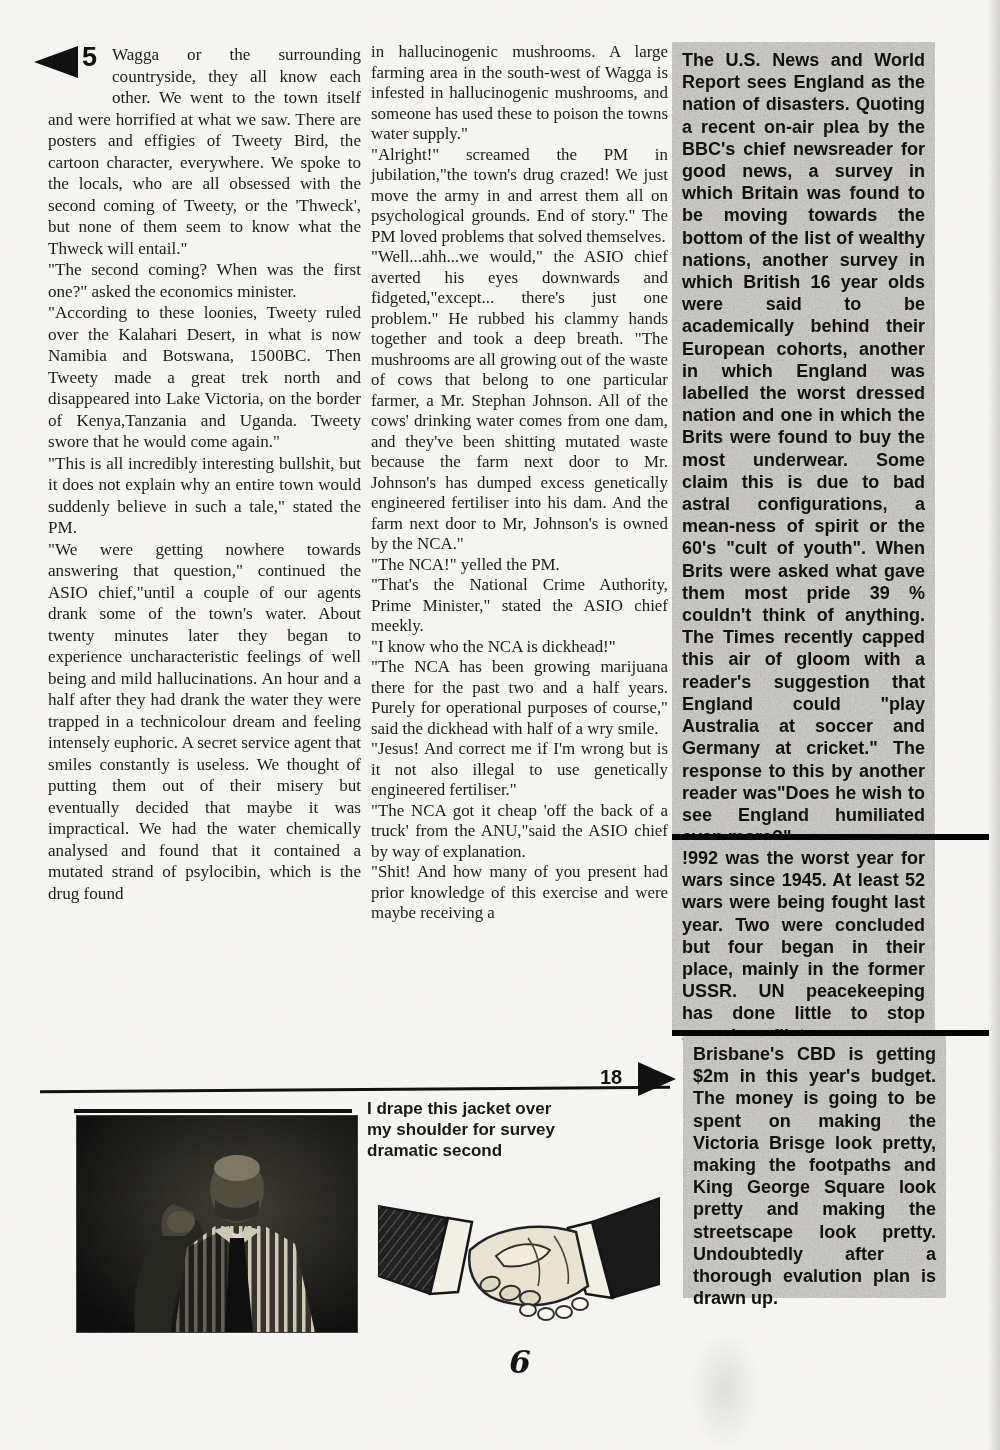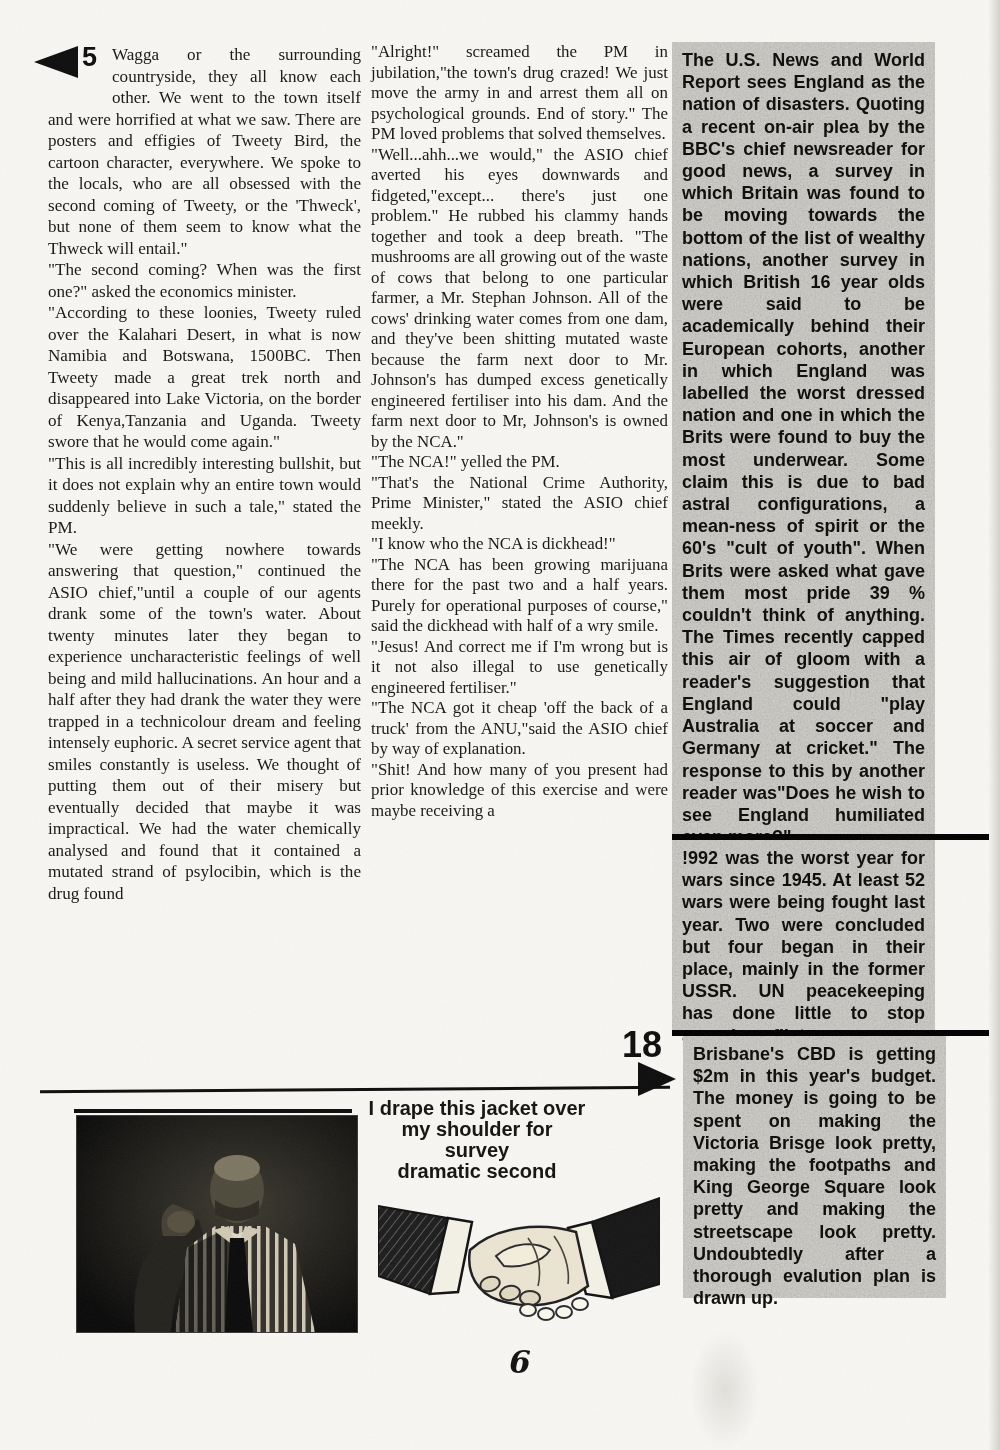--- a/index.html
+++ b/index.html
@@ -23,22 +23,22 @@
   .jump-prev-tri{
     position:absolute;left:34px;top:46px;width:0;height:0;z-index:3;
     border-top:16px solid transparent;border-bottom:16px solid transparent;
     border-right:44px solid #0d0d0d;
   }
   .jump-prev-num{
     position:absolute;left:82px;top:42px;z-index:3;
     font-family:"Liberation Sans",sans-serif;font-weight:bold;font-size:27px;color:#0d0d0d;
   }
   .jump-next-num{
-    position:absolute;left:600px;top:1024px;z-index:4;
-    font-family:"Liberation Sans",sans-serif;font-weight:bold;font-size:36px;color:#0d0d0d;margin-left:22px;
+    position:absolute;left:600px;top:1066px;z-index:4;
+    font-family:"Liberation Sans",sans-serif;font-weight:bold;font-size:20px;color:#0d0d0d;
   }
   .jump-next-tri{
     position:absolute;left:638px;top:1062px;width:0;height:0;z-index:4;
     border-top:17px solid transparent;border-bottom:17px solid transparent;
     border-left:38px solid #0d0d0d;
   }
 
   
   .rule-a{position:absolute;left:40px;top:1088px;width:630px;height:3px;background:#0d0d0d;z-index:3;transform:rotate(-0.4deg);}
   .rule-b{position:absolute;left:74px;top:1109px;width:278px;height:4px;background:#0d0d0d;z-index:3;}
@@ -59,21 +59,21 @@
   .clip-divider{position:absolute;left:672px;width:317px;height:6px;background:#000;z-index:3;}
   #clip-div-1{top:834px;}
   #clip-div-2{top:1030px;}
 
   
   .man-photo{position:absolute;left:77px;top:1116px;width:280px;height:216px;z-index:2;background:#0c0c0c;box-shadow:0 0 0 1px #3a3a38;}
   .handshake{position:absolute;left:378px;top:1186px;width:282px;height:152px;z-index:2;}
   .photo-caption{
     position:absolute;left:367px;top:1098px;width:220px;z-index:3;
     font-family:"Liberation Sans",sans-serif;font-weight:bold;
-    font-size:20px;line-height:21px;color:#14130f;text-align:center;
+    font-size:17px;line-height:21px;color:#14130f;text-align:left;
   }
 
   
   .page-number{
     position:absolute;left:500px;top:1344px;width:40px;text-align:center;z-index:3;
     font-family:"DejaVu Serif",serif;font-style:italic;font-weight:bold;font-size:31px;color:#111;
   }
   
   .smudge{position:absolute;left:690px;top:1330px;width:70px;height:120px;z-index:1;
     background:radial-gradient(closest-side,rgba(120,118,112,.18),rgba(120,118,112,0));}
@@ -113,20 +113,21 @@
 
 <div id="left-col" class="col">
   <p><span class="indent-spacer"></span><span>Wagga or the surrounding countryside, they all know each other. We went to the town itself and were horrified at what we saw. There are posters and effigies of Tweety Bird, the cartoon character, everywhere. We spoke to the locals, who are all obsessed with the second coming of Tweety, or the 'Thweck', but none of them seem to know what the Thweck will entail."</span></p>
   <p>"The second coming? When was the first one?" asked the economics minister.</p>
   <p>"According to these loonies, Tweety ruled over the Kalahari Desert, in what is now Namibia and Botswana, 1500BC. Then Tweety made a great trek north and disappeared into Lake Victoria, on the border of Kenya,Tanzania and Uganda. Tweety swore that he would come again."</p>
   <p>"This is all incredibly interesting bullshit, but it does not explain why an entire town would suddenly believe in such a tale," stated the PM.</p>
   <p>"We were getting nowhere towards answering that question," continued the ASIO chief,"until a couple of our agents drank some of the town's water. About twenty minutes later they began to experience uncharacteristic feelings of well being and mild hallucinations. An hour and a half after they had drank the water they were trapped in a technicolour dream and feeling intensely euphoric. A secret service agent that smiles constantly is useless. We thought of putting them out of their misery but eventually decided that maybe it was impractical. We had the water chemically analysed and found that it contained a mutated strand of psylocibin, which is the drug found</p>
 </div>
 
 <div id="mid-col" class="col">
+  <p>in hallucinogenic mushrooms. A large farming area in the south-west of Wagga is infested in hallucinogenic mushrooms, and someone has used these to poison the towns water supply."</p>
   <p>"Alright!" screamed the PM in jubilation,"the town's drug crazed! We just move the army in and arrest them all on psychological grounds. End of story." The PM loved problems that solved themselves.</p>
   <p>"Well...ahh...we would," the ASIO chief averted his eyes downwards and fidgeted,"except... there's just one problem." He rubbed his clammy hands together and took a deep breath. "The mushrooms are all growing out of the waste of cows that belong to one particular farmer, a Mr. Stephan Johnson. All of the cows' drinking water comes from one dam, and they've been shitting mutated waste because the farm next door to Mr. Johnson's has dumped excess genetically engineered fertiliser into his dam. And the farm next door to Mr, Johnson's is owned by the NCA."</p>
   <p>"The NCA!" yelled the PM.</p>
   <p>"That's the National Crime Authority, Prime Minister," stated the ASIO chief meekly.</p>
   <p>"I know who the NCA is dickhead!"</p>
   <p>"The NCA has been growing marijuana there for the past two and a half years. Purely for operational purposes of course," said the dickhead with half of a wry smile.</p>
   <p>"Jesus! And correct me if I'm wrong but is it not also illegal to use genetically engineered fertiliser."</p>
   <p>"The NCA got it cheap 'off the back of a truck' from the ANU,"said the ASIO chief by way of explanation.</p>
   <p>"Shit! And how many of you present had prior knowledge of this exercise and were maybe receiving a</p>
 </div>

